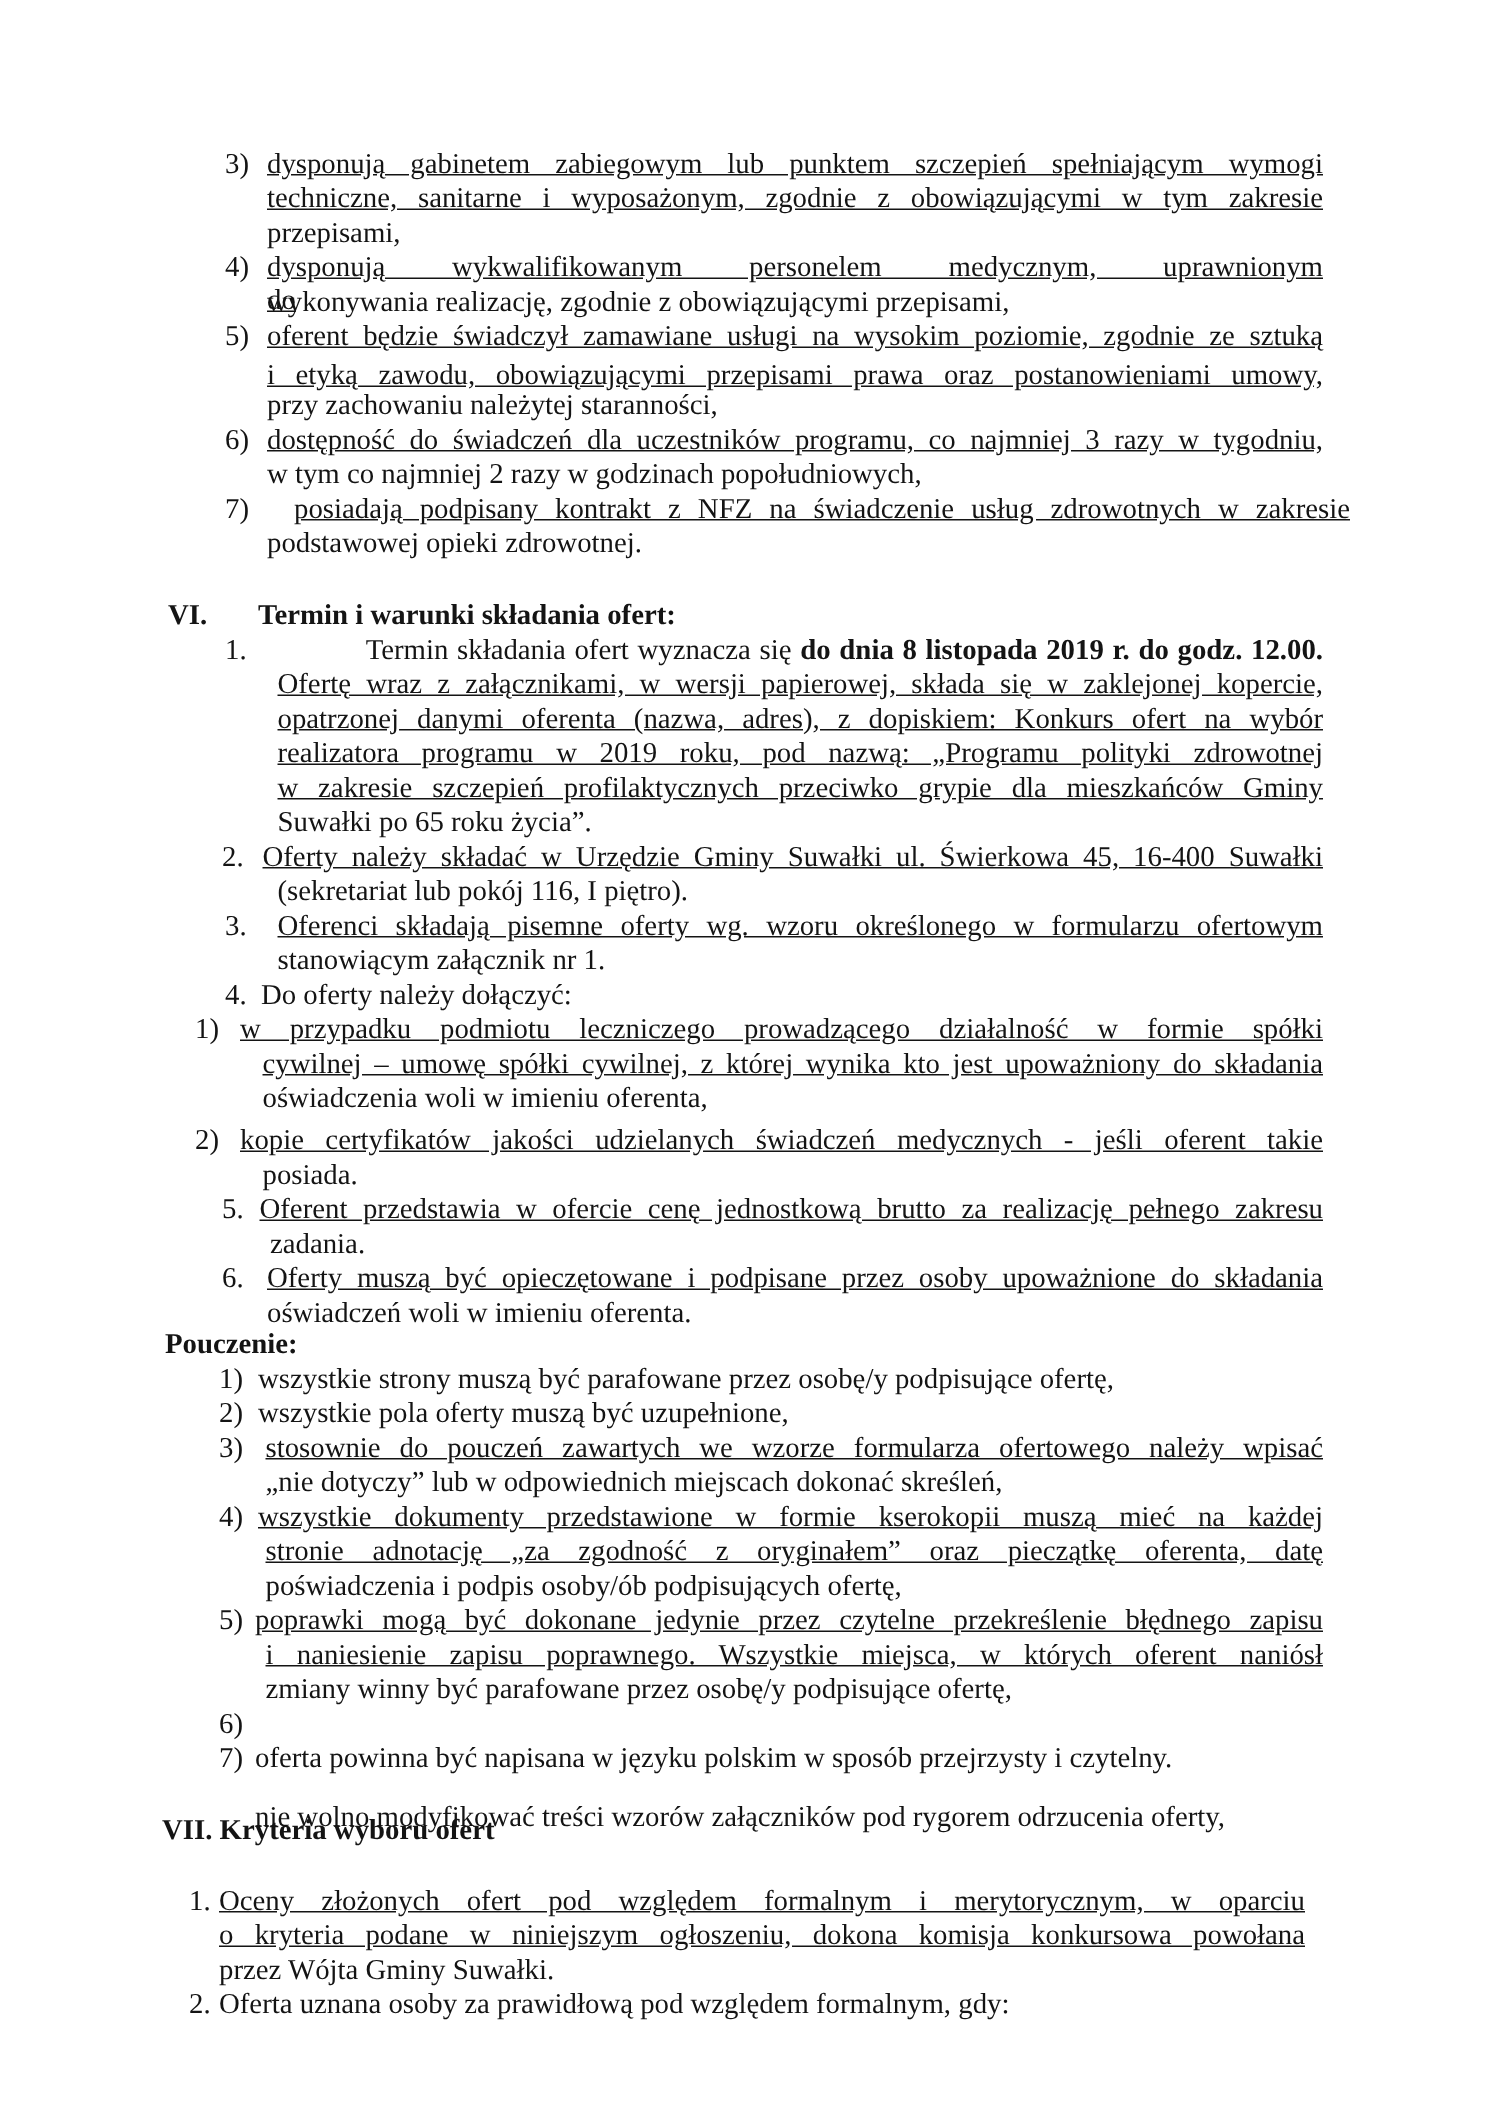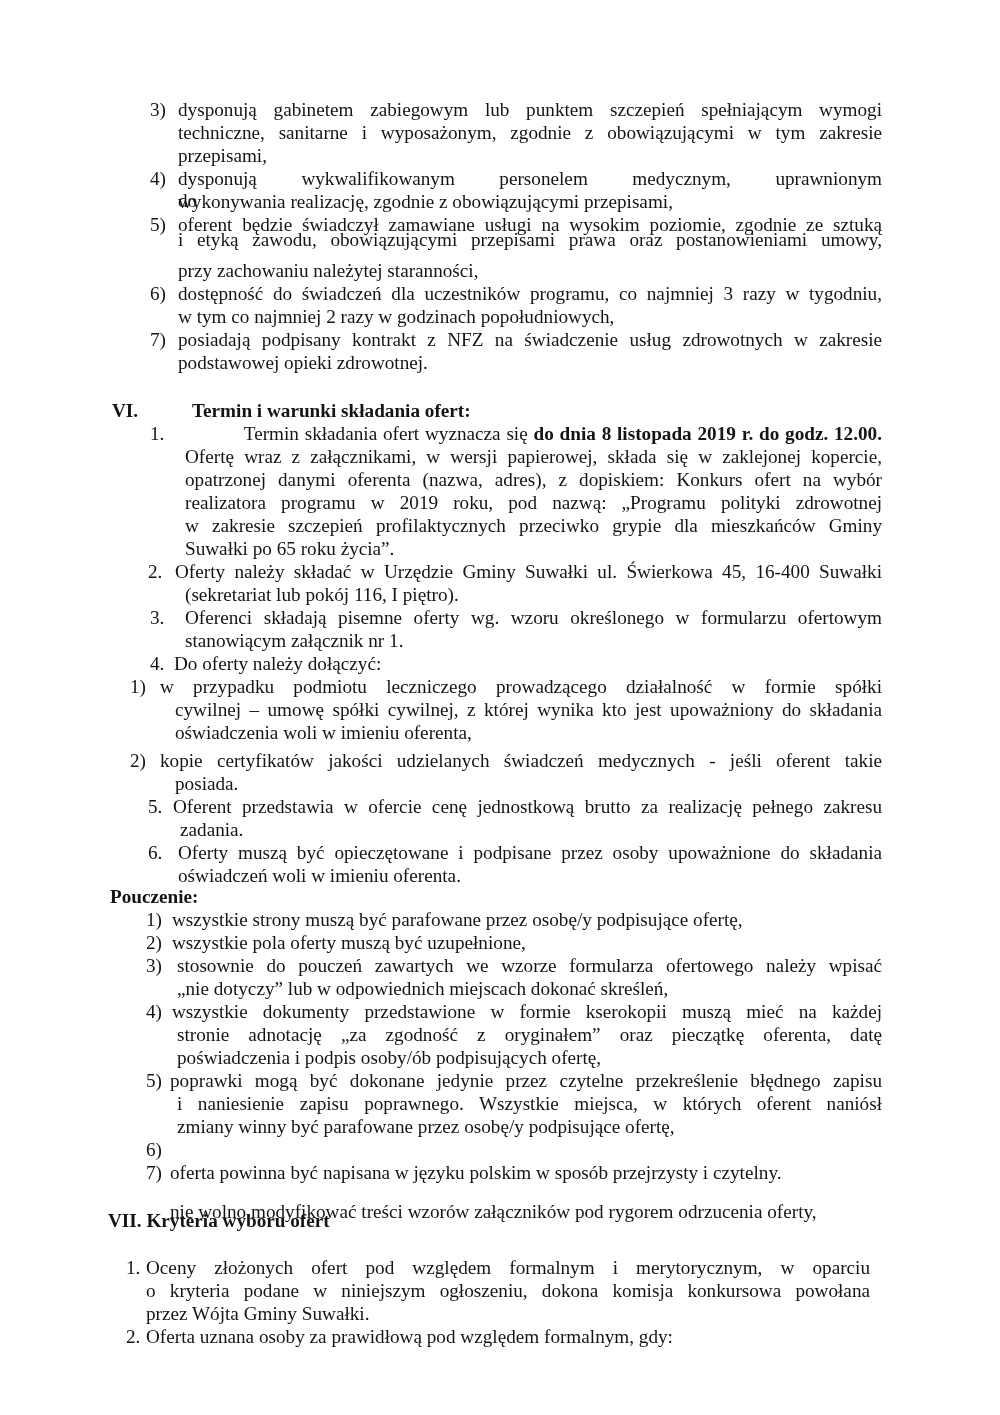--- a/index.html
+++ b/index.html
@@ -2,56 +2,56 @@
 <html><head>
 <meta charset="utf-8">
 <style>
   html, body { margin: 0; padding: 0; background: #ffffff; }
   body {
     width: 1000px; height: 1415px; position: relative; overflow: hidden;
     font-family: "Liberation Serif", serif; color: #141414;
     font-size: 19.2px;
   }
   .ln { position: absolute; white-space: nowrap; line-height: 22px; text-align: right; }
-  .j { text-align: justify; text-align-last: justify; white-space: normal; }
+  .j { text-align: justify; text-align-last: justify; white-space: normal; text-decoration: underline; }
   .b { font-weight: bold; }
   .num { position: absolute; white-space: nowrap; line-height: 22px; }
 </style>
 </head>
 <body>
 
 <div>
 
   <div>
     <span class="num" style="left:150px;top:99px">3)</span>
     <span class="ln j" style="left:178px;top:99px;width:704px">dysponują gabinetem zabiegowym lub punktem szczepień spełniającym wymogi</span>
     <span class="ln j" style="left:178px;top:122px;width:704px">techniczne, sanitarne i wyposażonym, zgodnie z obowiązującymi w tym zakresie</span>
     <span class="ln" style="left:178px;top:145px">przepisami,</span>
 
     <span class="num" style="left:150px;top:168px">4)</span>
     <span class="ln j" style="left:178px;top:168px;width:704px;word-spacing:28px">dysponują wykwalifikowanym personelem medycznym, uprawnionym do</span>
     <span class="ln" style="left:178px;top:191px">wykonywania realizację, zgodnie z obowiązującymi przepisami,</span>
 
     <span class="num" style="left:150px;top:214px">5)</span>
     <span class="ln j" style="left:178px;top:214px;width:704px">oferent będzie świadczył zamawiane usługi na wysokim poziomie, zgodnie ze sztuką</span>
-    <span class="ln j" style="left:178px;top:229px;width:704px">i etyką zawodu, obowiązującymi przepisami prawa oraz postanowieniami umowy,</span>
+    <span class="ln j" style="left:178px;top:240px;width:704px">i etyką zawodu, obowiązującymi przepisami prawa oraz postanowieniami umowy,</span>
     <span class="ln" style="left:178px;top:260px">przy zachowaniu należytej staranności,</span>
 
     <span class="num" style="left:150px;top:283px">6)</span>
     <span class="ln j" style="left:178px;top:283px;width:704px">dostępność do świadczeń dla uczestników programu, co najmniej 3 razy w tygodniu,</span>
     <span class="ln" style="left:178px;top:306px">w tym co najmniej 2 razy w godzinach popołudniowych,</span>
 
     <span class="num" style="left:150px;top:329px">7)</span>
-    <span class="ln j" style="left:178px;top:329px;width:704px">posiadają podpisany kontrakt z NFZ na świadczenie usług zdrowotnych w zakresie</span>
+    <span class="ln j" style="left:196px;top:329px;width:704px">posiadają podpisany kontrakt z NFZ na świadczenie usług zdrowotnych w zakresie</span>
     <span class="ln" style="left:178px;top:352px">podstawowej opieki zdrowotnej.</span>
   </div>
 
   <div>
     <span class="ln b" style="left:112px;top:400px">VI.</span>
-    <span class="ln b" style="left:192px;top:400px">Termin i warunki składania ofert:</span>
+    <span class="ln b" style="left:172px;top:400px">Termin i warunki składania ofert:</span>
 
     <span class="num" style="left:150px;top:423px">1.</span>
     <span class="ln" style="left:178px;top:423px;width:704px;word-spacing:1px"><span>Termin składania ofert wyznacza się </span><span class="b">do dnia 8 listopada 2019 r. do godz. 12.00.</span></span>
     <span class="ln j" style="left:185px;top:446px;width:697px">Ofertę wraz z załącznikami, w wersji papierowej, składa się w zaklejonej kopercie,</span>
     <span class="ln j" style="left:185px;top:469px;width:697px">opatrzonej danymi oferenta (nazwa, adres), z dopiskiem: Konkurs ofert na wybór</span>
     <span class="ln j" style="left:185px;top:492px;width:697px">realizatora programu w 2019 roku, pod nazwą: „Programu polityki zdrowotnej</span>
     <span class="ln j" style="left:185px;top:515px;width:697px">w zakresie szczepień profilaktycznych przeciwko grypie dla mieszkańców Gminy</span>
     <span class="ln" style="left:185px;top:538px">Suwałki  po 65 roku życia”.</span>
 
     <span class="num" style="left:148px;top:561px">2.</span>

